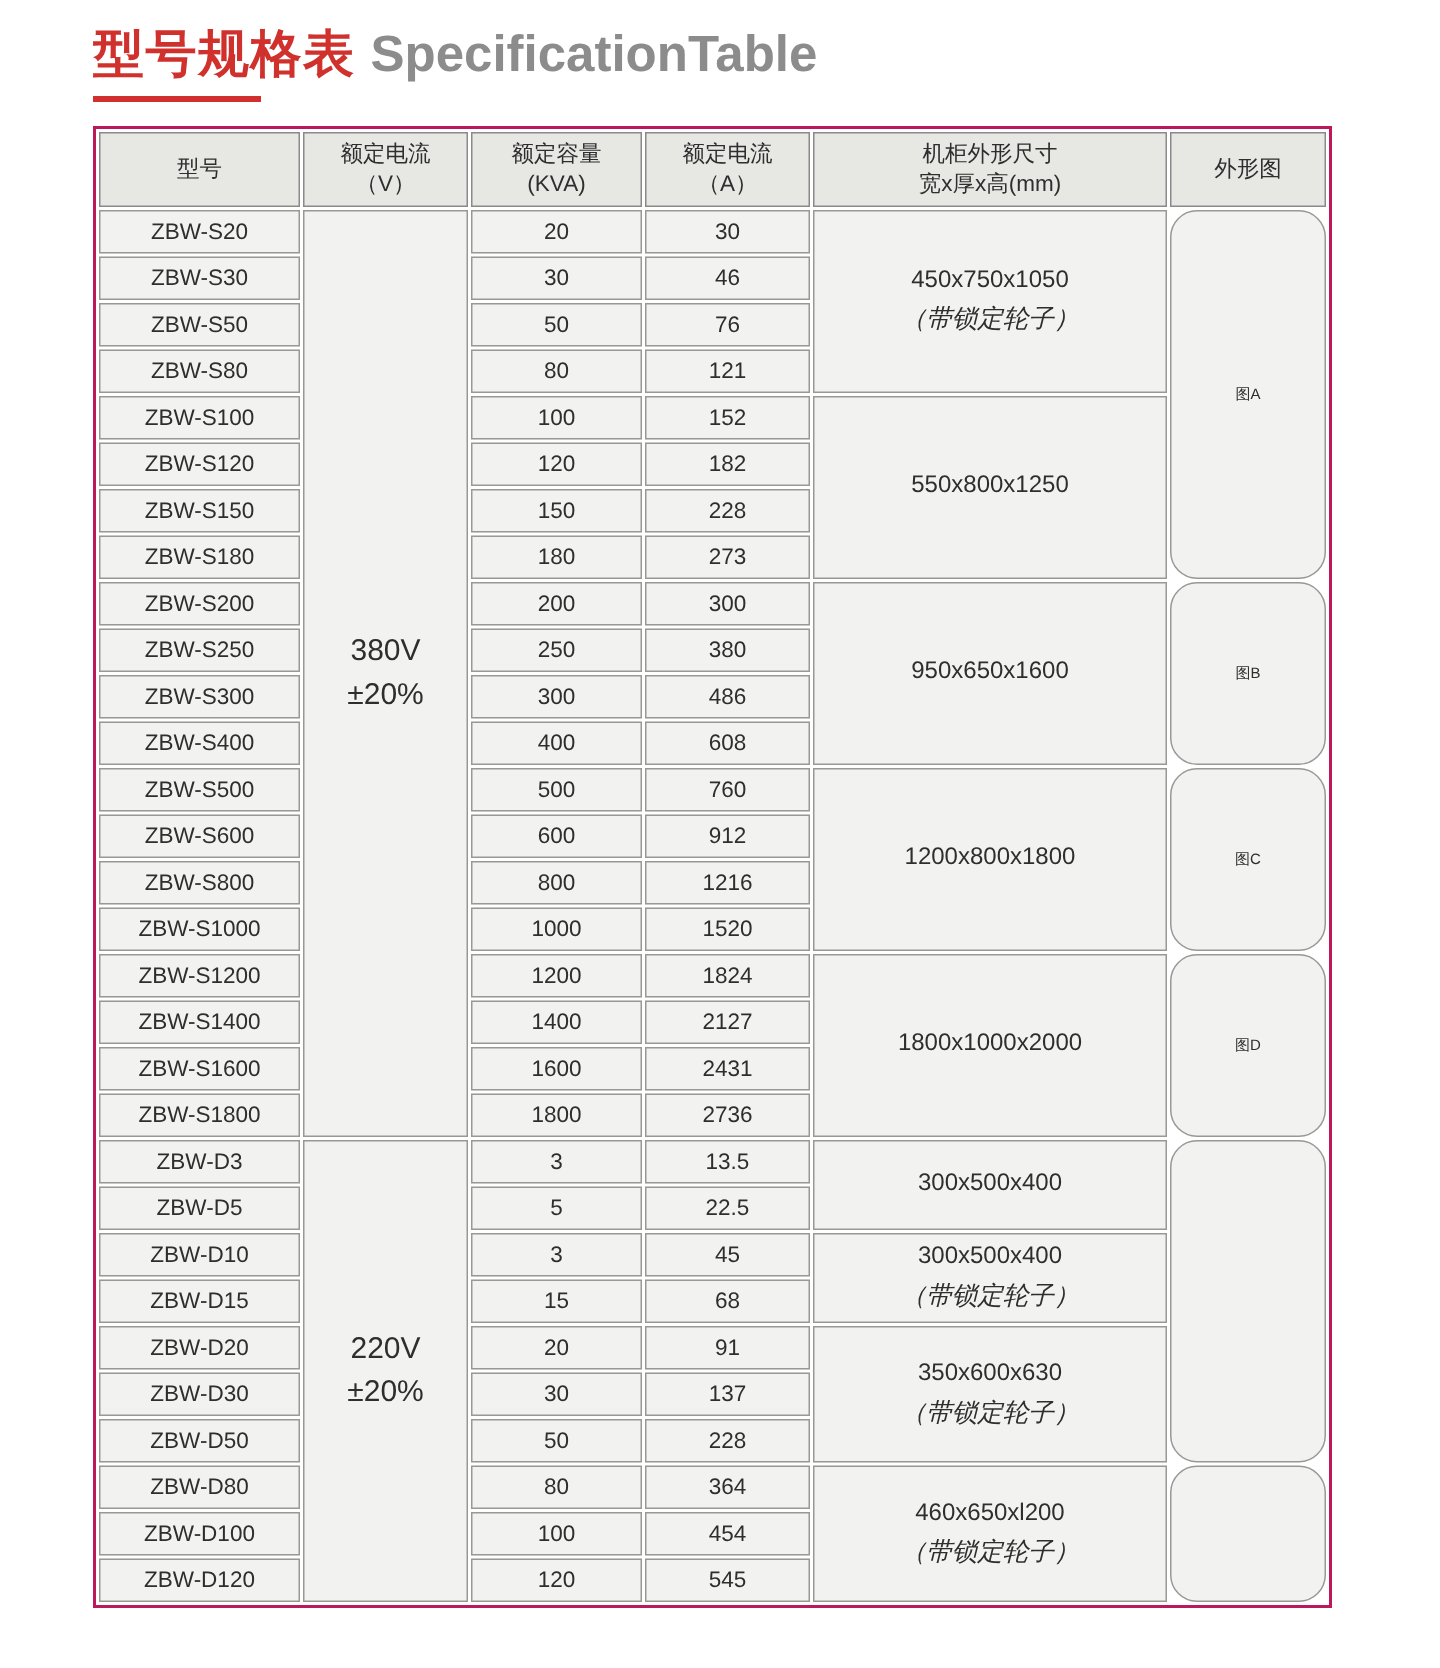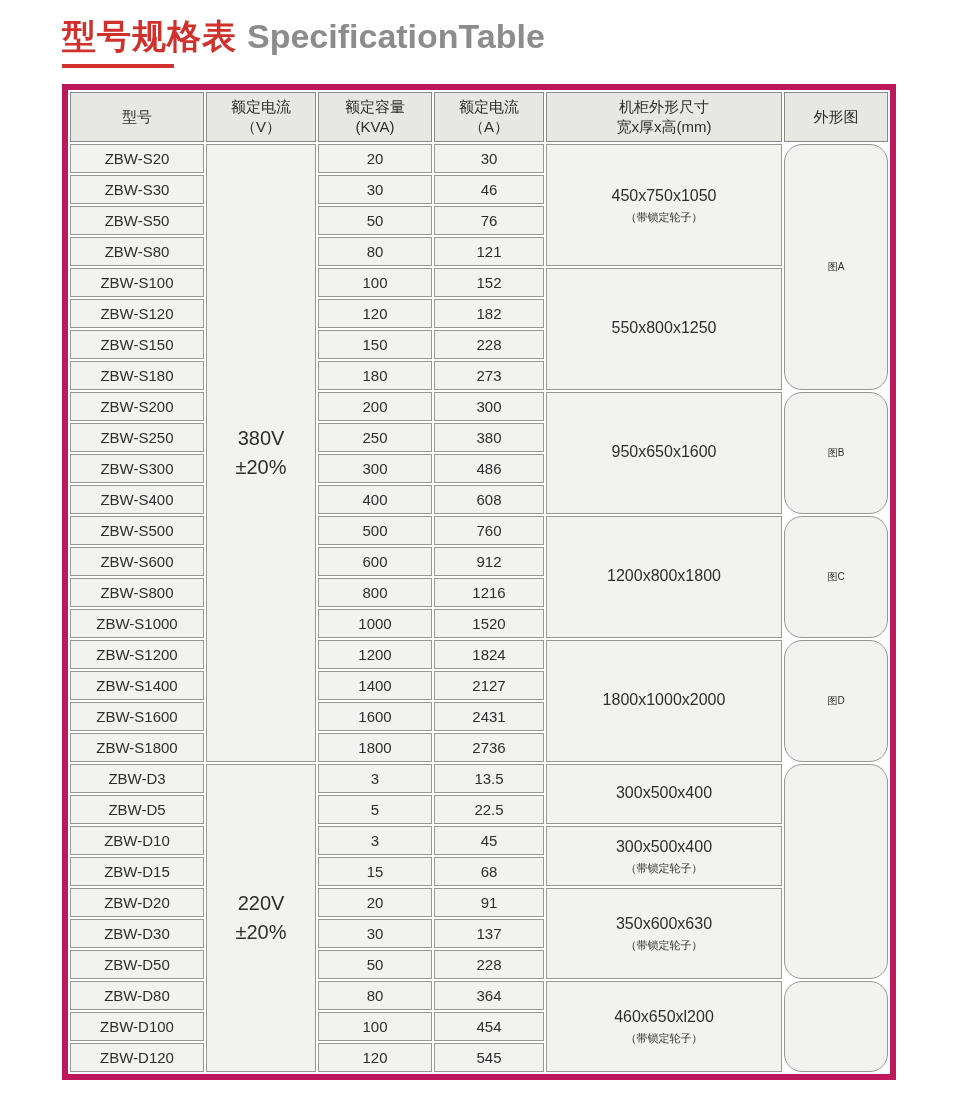--- a/index.html
+++ b/index.html
@@ -15,21 +15,21 @@
   .title-zh { color: #d0312d; letter-spacing: 1px; }
   .title-en { color: #8c8c8c; margin-left: 10px; font-weight: 600; }
   .title-underline { width: 112px; height: 4px; background: #d0312d; margin-top: 7px; }
 
   table.spec {
     margin: 16px 0 0 62px;
     width: 826px;
     table-layout: fixed;
     border-collapse: separate;
     border-spacing: 2px;
-    border: 6px solid #be185d;
+    border: 2px solid #be185d;
     background: #ffffff;
   }
   th, td {
     text-align: center;
     vertical-align: middle;
     padding: 0;
     overflow: hidden;
   }
   th {
     background: #e7e7e4;
@@ -40,21 +40,21 @@
     line-height: 1.35;
   }
   td {
     background: #f2f2f0;
     border: 1px solid #989895;
     height: 29px;
     font-size: 15px;
   }
   td.volt { font-size: 20px; line-height: 1.45; margin-left: 10px; }
   td.dim  { font-size: 16px; line-height: 1.55; }
-  td.dim .note { font-size: 11px; }
+  td.dim .note { font-size: 17px; font-style: italic; }
   td.fig  { font-size: 10px; border-radius: 18px; }
   .l2:empty, .note:empty { display: none; }
 </style>
 </head>
 <body>
 
 <div class="titlebar">
   <h1>
     <span class="title-zh">型号规格表</span><span class="title-en">SpecificationTable</span>
   </h1>

